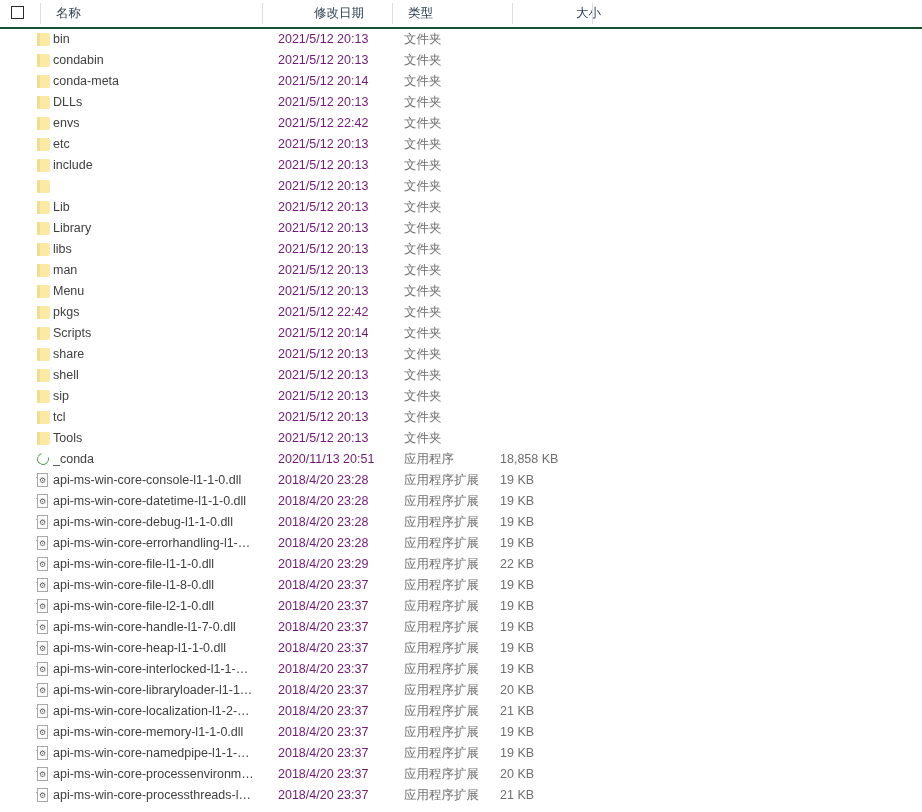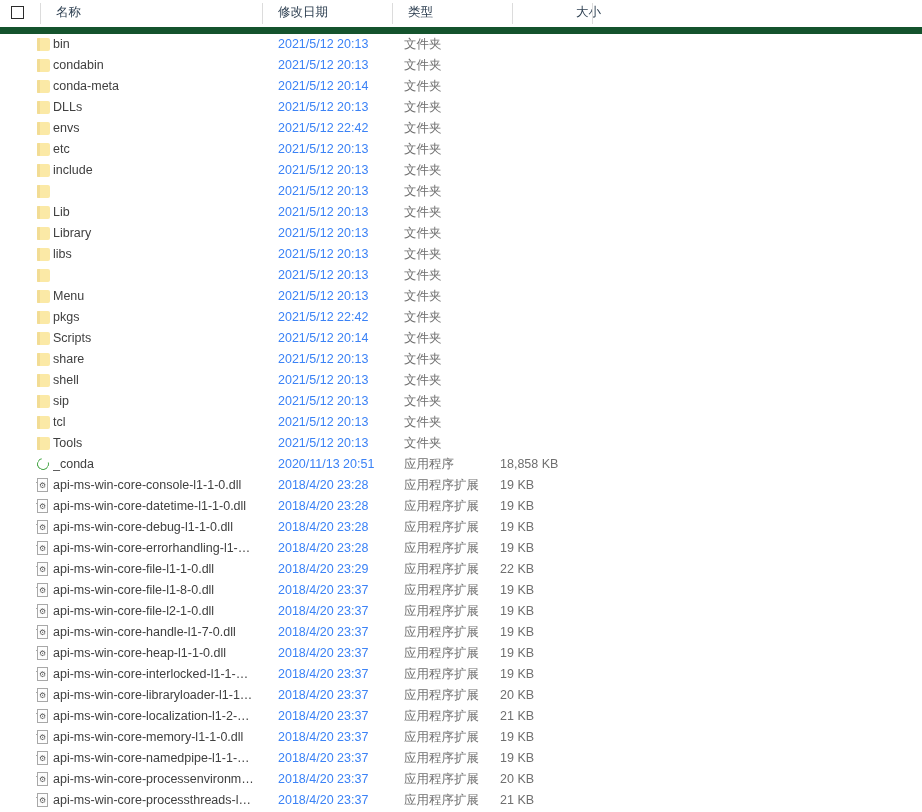--- a/index.html
+++ b/index.html
@@ -20,22 +20,21 @@
     width: 922px;
     height: 812px;
     background: #ffffff;
   }
 
   
   .col-header {
     position: relative;
     height: 27px;
     background: #ffffff;
-    border-bottom: 7px solid #14532d;
-    font-family: Liberation Mono, monospace;
+    border-bottom: 2px solid #14532d;
   }
   .sort-caret {
     position: absolute;
     left: 139px;
     top: -4px;
     width: 14px;
     height: 10px;
     color: #9aa0a6;
     font-size: 12px;
     line-height: 10px;
@@ -58,21 +57,21 @@
     left: 0;
     top: 3px;
     bottom: 3px;
     width: 1px;
     background: #dcdcdc;
   }
   .hcell .htext { padding-left: 16px; }
 
   .h-check { left: 0;   width: 40px; }
   .h-name  { left: 40px; width: 222px; }
-  .h-date  { left: 262px; width: 130px; }
+  .h-date  { left: 262px; width: 130px; padding-left: 36px; }
   .h-type  { left: 392px; width: 120px; }
   .h-size  { left: 512px; width: 80px; padding-left: 48px; }
   .h-end {
     position: absolute;
     left: 592px;
     top: 3px;
     bottom: 3px;
     width: 1px;
     background: #dcdcdc;
   }
@@ -110,21 +109,21 @@
   }
   .c-name {
     left: 53px;
     width: 205px;
     color: #404040;
     text-overflow: ellipsis;
   }
   .c-date {
     left: 278px;
     width: 118px;
-    color: #3b82f6;
+    color: #701a75;
   }
   .c-type {
     left: 404px;
     width: 104px;
     color: #6f6f6f;
   }
   .c-size {
     left: 500px;
     width: 85px;
     color: #6f6f6f;
@@ -338,20 +337,21 @@
         </span>
         <span class="cell c-name">libs</span>
         <span class="cell c-date">2021/5/12 20:13</span>
         <span class="cell c-type">文件夹</span>
         <span class="cell c-size"></span>
       </div>
       <div class="row">
         <span class="icon">
           <span class="ic-folder"></span>
         </span>
+        <span class="cell c-name">man</span>
         <span class="cell c-date">2021/5/12 20:13</span>
         <span class="cell c-type">文件夹</span>
         <span class="cell c-size"></span>
       </div>
       <div class="row">
         <span class="icon">
           <span class="ic-folder"></span>
         </span>
         <span class="cell c-name">Menu</span>
         <span class="cell c-date">2021/5/12 20:13</span>

